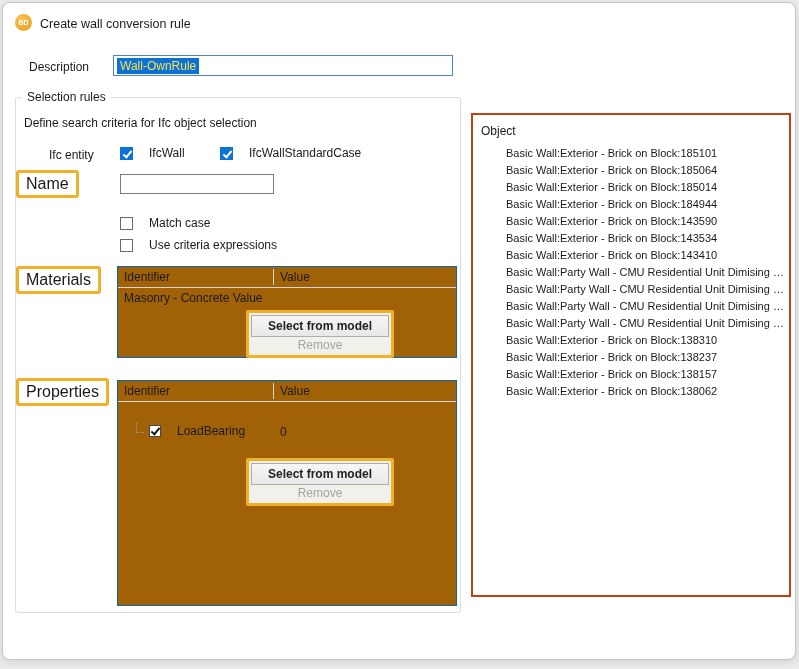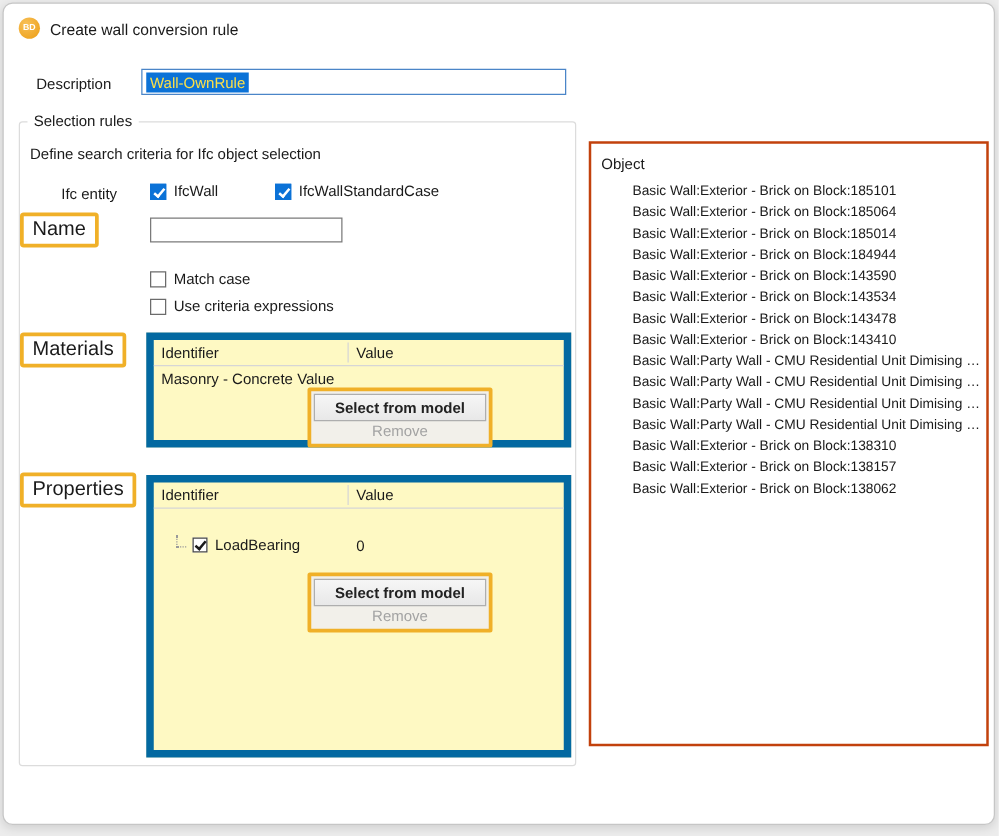--- a/index.html
+++ b/index.html
@@ -41,21 +41,21 @@
     position: absolute; left: 12px; top: 94px; width: 446px; height: 516px;
     border: 1px solid #dcdcdc; border-radius: 3px;
   }
   .group-legend {
     position: absolute; left: 6px; top: -8px; background: #fff;
     padding: 0 5px; font-size: 12px;
   }
   .group-hint { position: absolute; left: 8px; top: 18px; font-size: 12px; }
 
   .ifc-entity-label { position: absolute; left: 8px; top: 50px; font-size: 12px; margin-left: 25px; }
-  .cb { display: inline-flex; align-items: center; gap: 6px; font-size: 12px; cursor: default; }
+  .cb { display: inline-flex; align-items: center; gap: 16px; font-size: 12px; cursor: default; }
   .cb .box { width: 13px; height: 13px; border: 1px solid #6b6b6b; background: #fff; position: relative; flex: 0 0 auto; }
   .cb.checked .box { background: #0b72d7; border-color: #0b72d7; }
   .cb.checked .box::after {
     content: ""; position: absolute; left: 4px; top: 1px; width: 3px; height: 7px;
     border: solid #fff; border-width: 0 2px 2px 0; transform: rotate(40deg);
   }
   .cb.dark.checked .box { background: #fff; border-color: #474747; }
   .cb.dark.checked .box::after { border-color: #1a1a1a; }
   .cb.sm .box { width: 12px; height: 12px; }
   .cb.sm.checked .box::after { left: 3px; top: 0; }
@@ -75,21 +75,21 @@
   .anno-properties { left: 0; top: 280px; }
 
   .name-input {
     position: absolute; left: 104px; top: 76px; width: 154px; height: 20px;
     border: 1px solid #7a7a7a; font-size: 12px; padding: 0 3px;
     font-family: "Liberation Sans", sans-serif;
   }
 
   
   .tbl {
-    position: absolute; border: 6px solid #0369a1; background: #fef9c3; font-size: 12px;
+    position: absolute; border: 1px solid #0369a1; background: #a16207; font-size: 12px;
   }
   .tbl-materials { left: 101px; top: 168px; width: 340px; height: 92px; }
   .tbl-properties { left: 101px; top: 282px; width: 340px; height: 226px; }
   .tbl .hdr { position: absolute; left: 0; right: 0; top: 0; height: 21px; border-bottom: 1px solid #d6d6d6; }
   .tbl .hdr .h1 { position: absolute; left: 6px; top: 3px; }
   .tbl .hdr .h2 { position: absolute; left: 162px; top: 3px; }
   .tbl .hdr .hdiv { position: absolute; left: 155px; top: 2px; bottom: 2px; width: 1px; background: #d6d6d6; }
   .mat-row { position: absolute; left: 0; right: 0; top: 23px; height: 17px; }
   .mat-ident { position: absolute; left: 6px; top: 1px; }
   .mat-value { position: absolute; left: 162px; top: 1px; margin-top: 21px; }
@@ -222,26 +222,26 @@
 
     <div class="listbox">
       <div class="list-header">Object</div>
       <div class="list-rows">
         <div class="list-item">Basic Wall:Exterior - Brick on Block:185101</div>
         <div class="list-item">Basic Wall:Exterior - Brick on Block:185064</div>
         <div class="list-item">Basic Wall:Exterior - Brick on Block:185014</div>
         <div class="list-item">Basic Wall:Exterior - Brick on Block:184944</div>
         <div class="list-item">Basic Wall:Exterior - Brick on Block:143590</div>
         <div class="list-item">Basic Wall:Exterior - Brick on Block:143534</div>
-        <div class="list-item">Basic Wall:Exterior - Brick on Block:143478</div>
         <div class="list-item">Basic Wall:Exterior - Brick on Block:143410</div>
         <div class="list-item">Basic Wall:Party Wall - CMU Residential Unit Dimising Wall:143...</div>
         <div class="list-item">Basic Wall:Party Wall - CMU Residential Unit Dimising Wall:139...</div>
         <div class="list-item">Basic Wall:Party Wall - CMU Residential Unit Dimising Wall:139...</div>
         <div class="list-item">Basic Wall:Party Wall - CMU Residential Unit Dimising Wall:139...</div>
         <div class="list-item">Basic Wall:Exterior - Brick on Block:138310</div>
+        <div class="list-item">Basic Wall:Exterior - Brick on Block:138237</div>
         <div class="list-item">Basic Wall:Exterior - Brick on Block:138157</div>
         <div class="list-item">Basic Wall:Exterior - Brick on Block:138062</div>
       </div>
     </div>
 
   </div>
 </div>
 
 </body></html>

